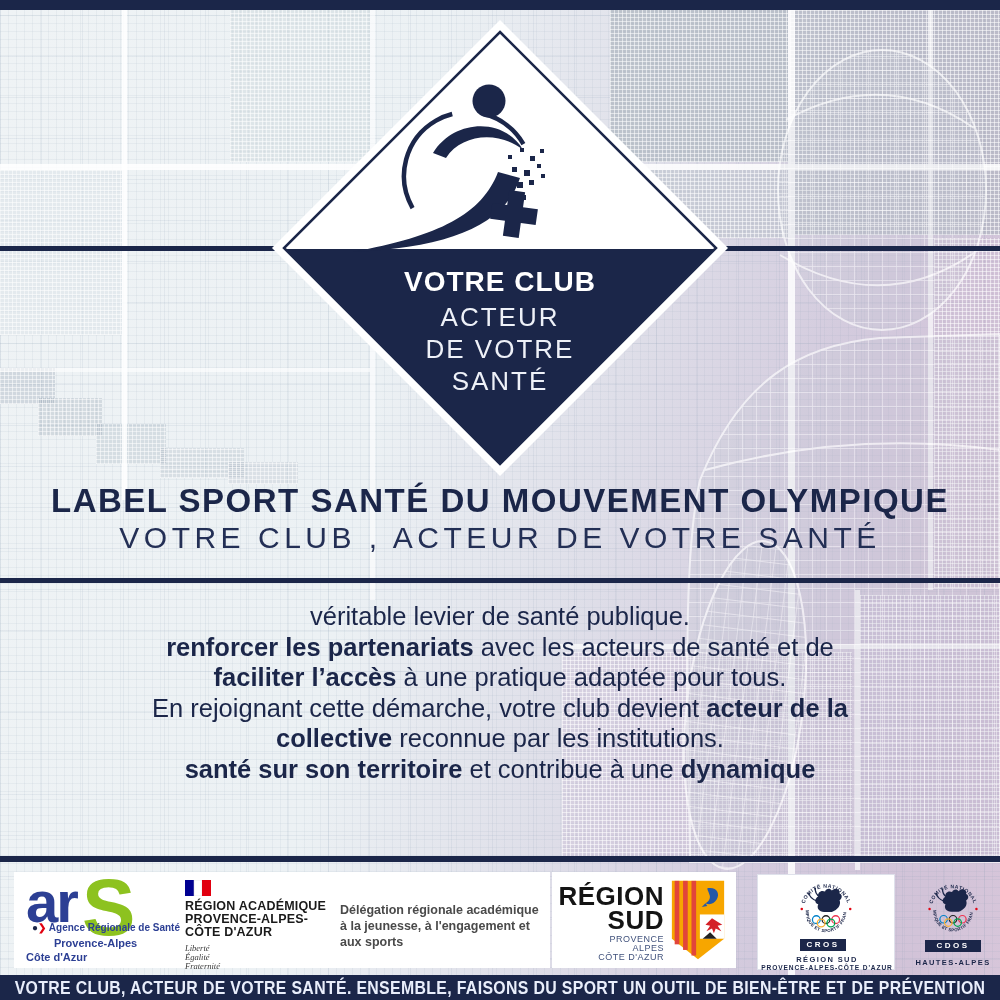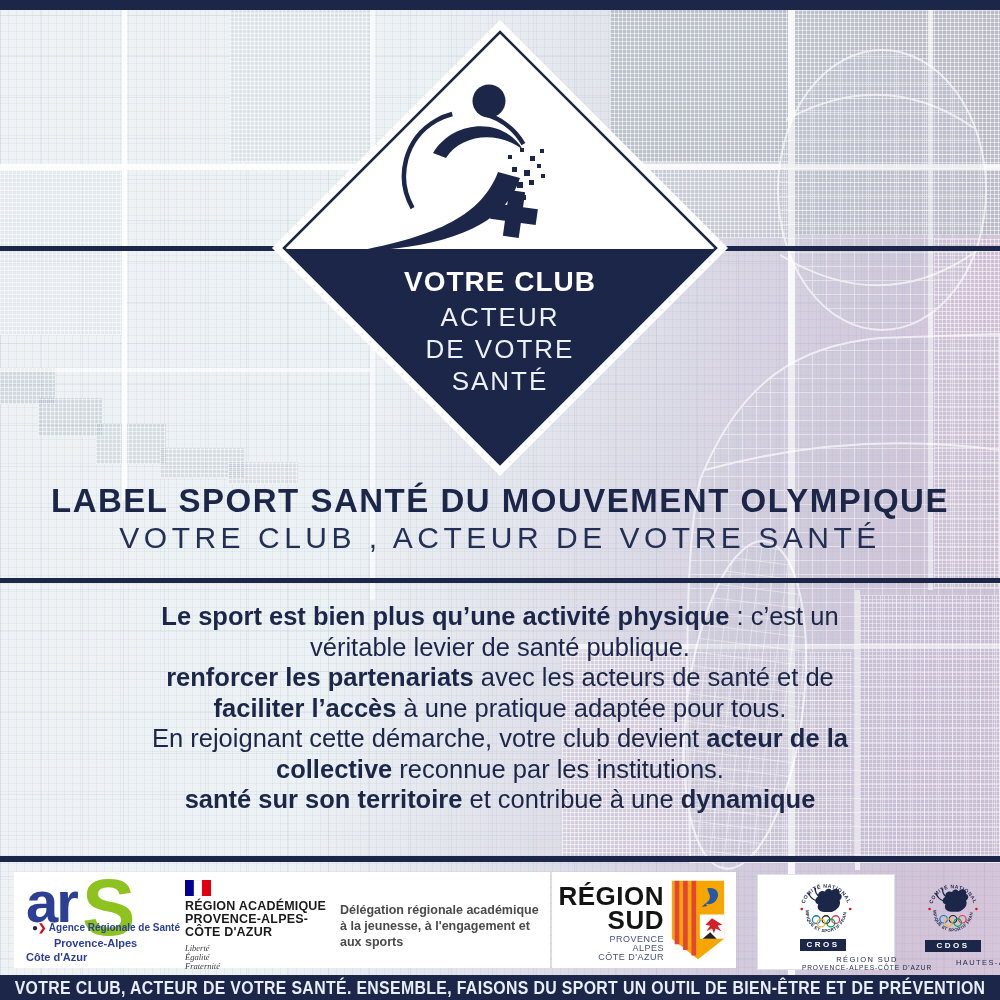--- a/index.html
+++ b/index.html
@@ -40,21 +40,21 @@
   .ars-ar{font-size:58px;font-weight:700;color:#2c3f94;letter-spacing:-2px;}
   .ars-s{font-size:80px;font-weight:700;color:#8dc21f;margin-left:-4px;}
   .ars-small{font-size:11px;color:#2c3f94;line-height:13px;font-weight:700;}
   .ra-title{font-size:12.5px;font-weight:700;color:#1a1a1a;line-height:13.5px;letter-spacing:0.2px;}
   .ra-motto{font-family:"Liberation Serif",serif;font-style:italic;font-size:8.5px;color:#3a3a3a;line-height:9.5px;}
   .deleg{font-size:12.5px;font-weight:700;color:#4a4a4a;line-height:16px;}
   .rs-name{font-size:26px;font-weight:800;color:#141414;line-height:24px;text-align:right;letter-spacing:0.5px;}
   .rs-sub{font-size:9px;color:#41527c;text-align:right;line-height:10px;letter-spacing:0.5px;}
   .cnosf-box{position:absolute;background:#1b2649;color:#fff;text-align:center;
     font-size:8px;font-weight:700;letter-spacing:2.5px;line-height:12px;}
-  .cnosf-cap{position:absolute;color:#1b2649;font-size:7.5px;font-weight:400;text-align:center;letter-spacing:1.4px;white-space:nowrap;padding-left:40px;}
+  .cnosf-cap{position:absolute;color:#1b2649;font-size:7.5px;font-weight:700;text-align:center;letter-spacing:1.4px;white-space:nowrap;}
   
   #banner{position:absolute;left:0;top:975px;width:1000px;height:25px;background:#1b2649;}
   #banner span{position:absolute;left:50%;top:50%;transform:translate(-50%,-50%) scaleX(0.88);
     white-space:nowrap;color:#e9eefb;font-size:18px;font-weight:700;letter-spacing:0.4px;}
   svg{display:block;}
 </style>
 </head>
 <body>
 
 <div id="canvas">
@@ -134,21 +134,20 @@
     <text x="500" y="326" text-anchor="middle" fill="#eef1f8" font-size="26" letter-spacing="2">ACTEUR</text>
     <text x="500" y="358" text-anchor="middle" fill="#eef1f8" font-size="26" letter-spacing="2">DE VOTRE</text>
     <text x="500" y="390" text-anchor="middle" fill="#eef1f8" font-size="26" letter-spacing="2">SANTÉ</text>
   </svg>
 
   <div class="h1">LABEL SPORT SANTÉ DU MOUVEMENT OLYMPIQUE</div>
   <div class="h2">VOTRE CLUB , ACTEUR DE VOTRE SANTÉ</div>
   <div class="rule" style="top:578px;height:5px;"></div>
 
   <div id="body-text">
-      <div class="body-line"><span class="bold">Le sport est bien plus qu’une activité physique</span><span> : c’est un</span></div>
       <div class="body-line"><span>véritable levier de santé publique.</span></div>
       <div class="body-line"><span class="bold">renforcer les partenariats</span><span> avec les acteurs de santé et de</span></div>
       <div class="body-line"><span class="bold">faciliter l’accès</span><span> à une pratique adaptée pour tous.</span></div>
       <div class="body-line"><span>En rejoignant cette démarche, votre club devient </span><span class="bold">acteur de la</span></div>
       <div class="body-line"><span class="bold">collective</span><span> reconnue par les institutions.</span></div>
       <div class="body-line"><span class="bold">santé sur son territoire</span><span> et contribue à une </span><span class="bold">dynamique</span></div>
     </div>
 
   <div class="rule" style="top:856px;height:6px;"></div>
 

